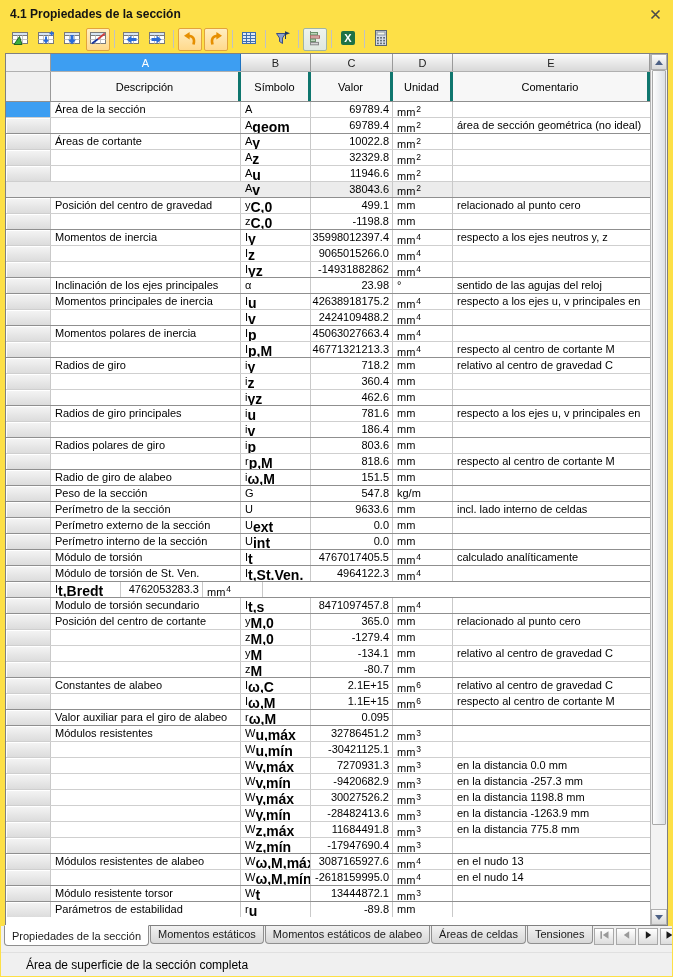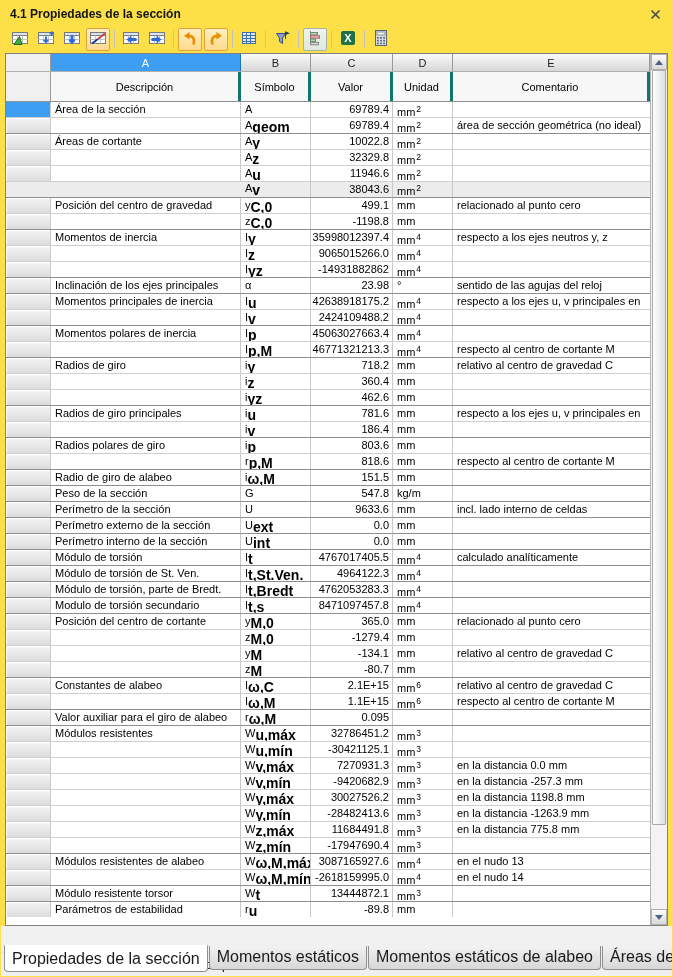--- a/index.html
+++ b/index.html
@@ -60,23 +60,23 @@
          border:1px solid #b0b0b0; display:flex; align-items:center; justify-content:center; }
   .sarrow{ width:0; height:0; border-left:4px solid transparent; border-right:4px solid transparent; }
   .sarrow.up{ border-bottom:5px solid #4d6185; }
   .sarrow.down{ border-top:5px solid #4d6185; }
   .strack{ flex:1; position:relative; }
   .sthumb{ position:absolute; top:0; left:1px; right:1px; height:90%;
            background:linear-gradient(90deg,#fdfdfd,#dde1e6); border:1px solid #a9a9a9; border-radius:1px;}
   
   .tabsbar{ height:26px; flex:none; background:#f0f0f0; display:flex; align-items:flex-start;
             padding:0 4px 0 3px; position:relative; }
-  .tab{ font-size:16px; color:#1a1a1a; padding:2px 7px 3px; margin-right:1px;
+  .tab{ font-size:11px; color:#1a1a1a; padding:2px 7px 3px; margin-right:1px;
         border:1px solid #8f8f8f; border-top:none; border-radius:0 0 4px 4px;
-        background:linear-gradient(#f2f2f2,#d7d7d7); white-space:nowrap;margin-top:20px; }
+        background:linear-gradient(#f2f2f2,#d7d7d7); white-space:nowrap; }
   .tab.active{ background:#fff; position:relative; top:-1px; padding-top:4px; z-index:2;
                border-top:1px solid #fff; }
   .tabnav{ margin-left:auto; display:flex; gap:2px; margin-top:2px; }
   .navbtn{ width:20px; height:17px; border:1px solid #a8a8a8; background:linear-gradient(#ffffff,#dcdcdc);
            display:flex; align-items:center; justify-content:center; padding:0;}
   .navbtn.disabled{ color:#9a9a9a; } .navbtn.enabled{ color:#1a1a1a; }
   
   .statusbar{ height:24px; flex:none; background:#f0f0f0; display:flex; align-items:center;
               padding:0 25px; border-top:1px solid #e0e0e0; }
   .statusbar span{ font-size:12px; color:#000; }
@@ -487,21 +487,20 @@
         <div class="trow drow gstart">
           <div class="cell rowhdr"></div>
           <div class="cell c0 tdesc">Módulo de torsión de St. Ven.</div>
           <div class="cell c1 tsym">I<span class="sub">t,St.Ven.</span></div>
           <div class="cell c2 tval">4964122.3</div>
           <div class="cell c3 tunit">mm<span class="sup">4</span></div>
           <div class="cell c4 tcom"></div>
         </div>
         <div class="trow drow gstart">
           <div class="cell rowhdr"></div>
-          <div class="cell c0 tdesc">Módulo de torsión, parte de Bredt.</div>
           <div class="cell c1 tsym">I<span class="sub">t,Bredt</span></div>
           <div class="cell c2 tval">4762053283.3</div>
           <div class="cell c3 tunit">mm<span class="sup">4</span></div>
           <div class="cell c4 tcom"></div>
         </div>
         <div class="trow drow gstart">
           <div class="cell rowhdr"></div>
           <div class="cell c0 tdesc">Modulo de torsión secundario</div>
           <div class="cell c1 tsym">I<span class="sub">t,s</span></div>
           <div class="cell c2 tval">8471097457.8</div>

